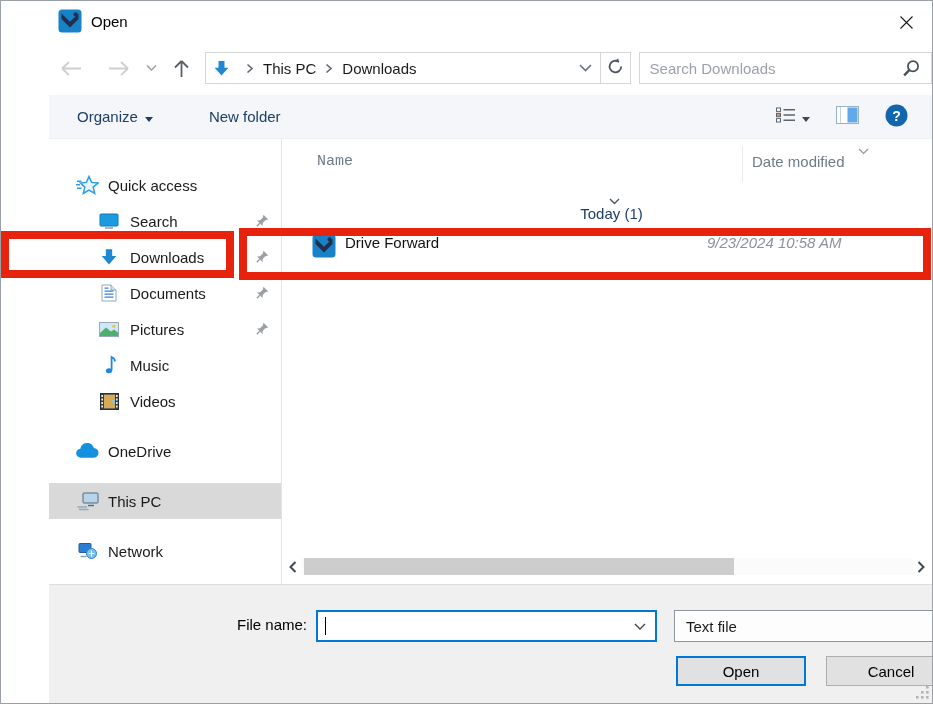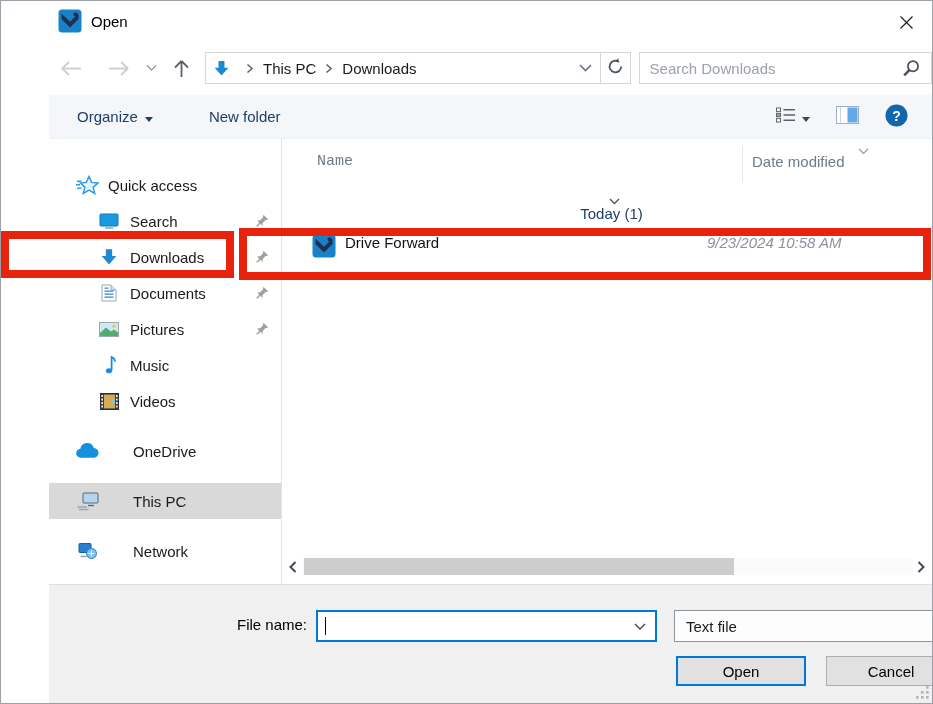--- a/index.html
+++ b/index.html
@@ -64,21 +64,21 @@
   .tb-newfolder { margin-left: 56px; }
   .tb-right { margin-left: auto; display: flex; align-items: center; gap: 26px; }
   .tb-viewgroup { display:flex; align-items:center; gap:6px; }
 
   
   .main { display: flex; height: 445px; }
   .sidebar { width: 233px; border-right: 1px solid #e4e4e4; padding-top: 28px; background:#fff; flex-shrink:0; }
   .side-row { height: 36px; display: flex; align-items: center; cursor: pointer; }
   .side-top { padding-left: 26px; }
   .side-child { padding-left: 48px; }
-  .side-gap { margin-top: 14px; gap: 25px; }
+  .side-gap { margin-top: 14px; }
   .side-ic { width: 24px; display: flex; justify-content: center; margin-right: 9px; flex-shrink:0; }
   .side-label { white-space: nowrap; }
   .pin { margin-left: auto; margin-right: 12px; display: flex; }
   .side-selected { background: #d9d9d9; }
 
   .filearea { flex: 1; position: relative; background: #fff; }
   .col-headers { height: 45px; display: flex; align-items: center; color: #6e7b8a; position: relative; }
   .col-name { margin-left: 35px; cursor: default; font-family: Liberation Mono, monospace; }
   .col-date { position: absolute; left: 470px; top: 14px; cursor: default; }
   .col-div { position: absolute; left: 460px; top: 7px; height: 36px; width: 1px; background: #e9e9e9; }

